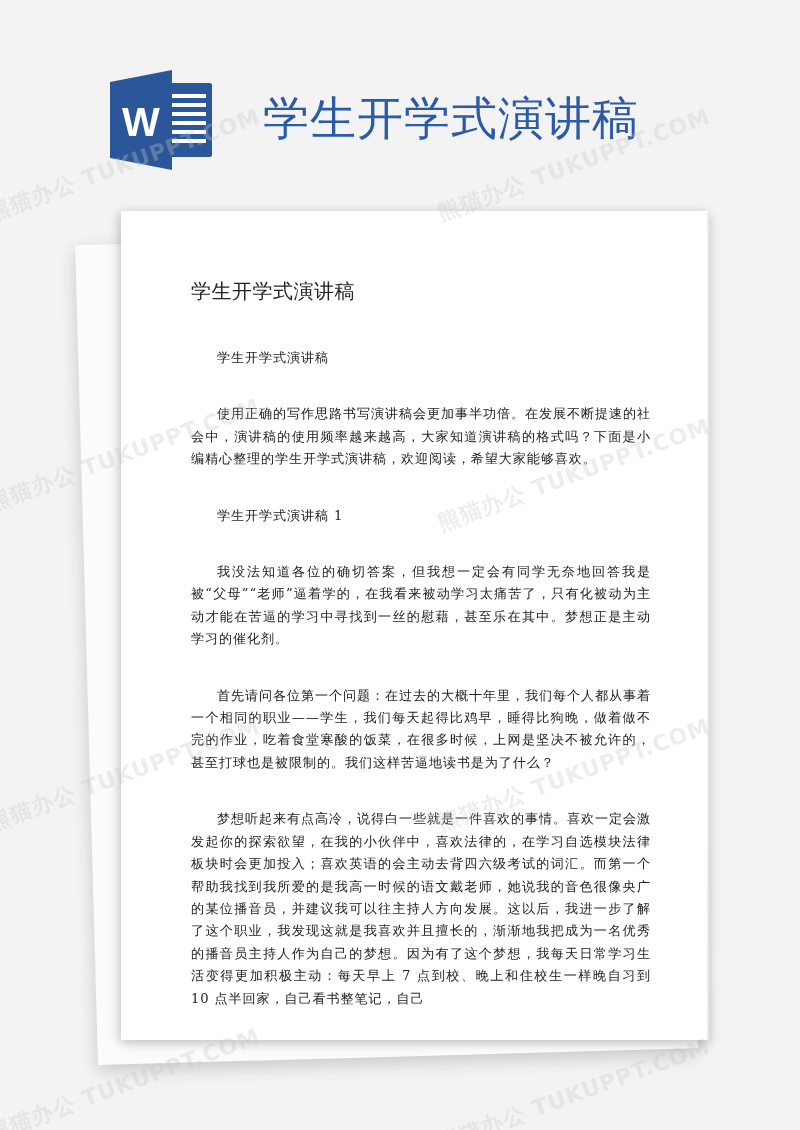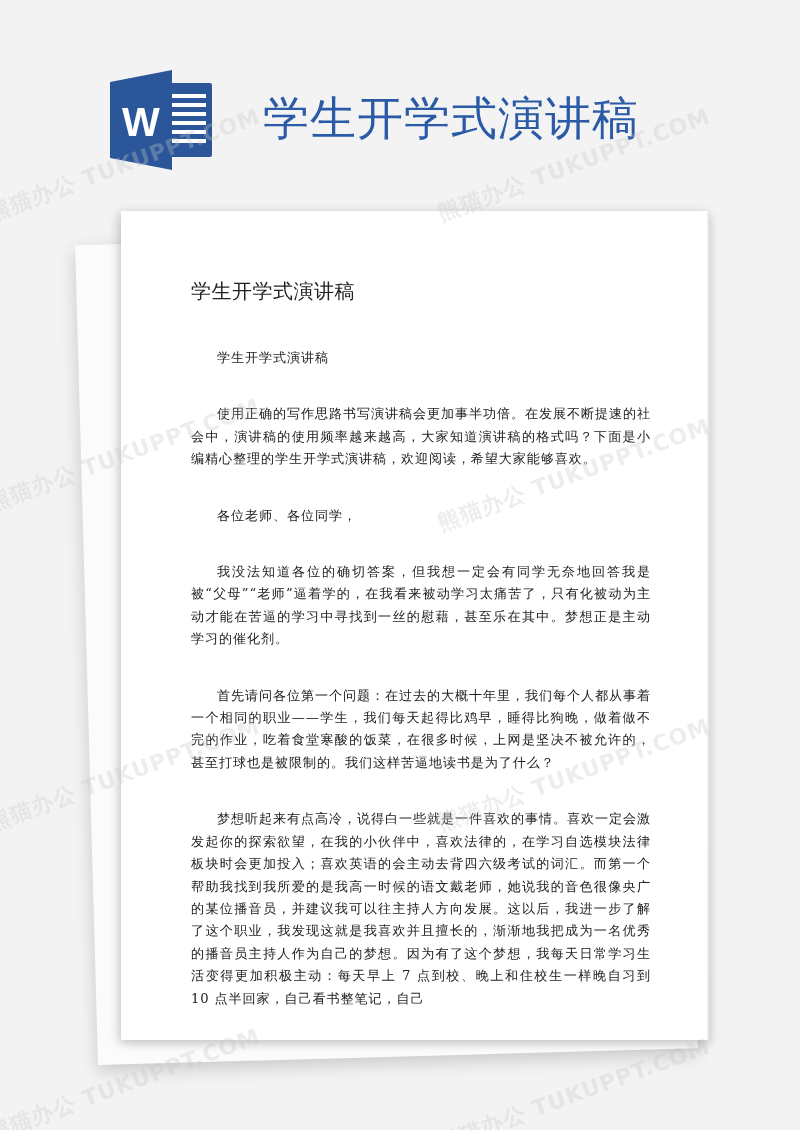--- a/index.html
+++ b/index.html
@@ -119,18 +119,18 @@
 <div class="watermark" style="left:-20px; top:1070px;">熊猫办公 TUKUPPT.COM</div>
 <div class="watermark" style="left:430px; top:1080px;">熊猫办公 TUKUPPT.COM</div>
 
 <div class="paper-back"></div>
 
 <div class="paper-front">
   <div class="doc">
     <div class="doc-title">学生开学式演讲稿</div>
     <p class="para">学生开学式演讲稿</p>
     <p class="para">使用正确的写作思路书写演讲稿会更加事半功倍。在发展不断提速的社会中，演讲稿的使用频率越来越高，大家知道演讲稿的格式吗？下面是小编精心整理的学生开学式演讲稿，欢迎阅读，希望大家能够喜欢。</p>
-    <p class="para">各位老师、各位同学，</p>
+    <p class="para">学生开学式演讲稿 1</p>
     <p class="para">我没法知道各位的确切答案，但我想一定会有同学无奈地回答我是被“父母”“老师”逼着学的，在我看来被动学习太痛苦了，只有化被动为主动才能在苦逼的学习中寻找到一丝的慰藉，甚至乐在其中。梦想正是主动学习的催化剂。</p>
     <p class="para">首先请问各位第一个问题：在过去的大概十年里，我们每个人都从事着一个相同的职业——学生，我们每天起得比鸡早，睡得比狗晚，做着做不完的作业，吃着食堂寒酸的饭菜，在很多时候，上网是坚决不被允许的，甚至打球也是被限制的。我们这样苦逼地读书是为了什么？</p>
     <p class="para">梦想听起来有点高冷，说得白一些就是一件喜欢的事情。喜欢一定会激发起你的探索欲望，在我的小伙伴中，喜欢法律的，在学习自选模块法律板块时会更加投入；喜欢英语的会主动去背四六级考试的词汇。而第一个帮助我找到我所爱的是我高一时候的语文戴老师，她说我的音色很像央广的某位播音员，并建议我可以往主持人方向发展。这以后，我进一步了解了这个职业，我发现这就是我喜欢并且擅长的，渐渐地我把成为一名优秀的播音员主持人作为自己的梦想。因为有了这个梦想，我每天日常学习生活变得更加积极主动：每天早上 7 点到校、晚上和住校生一样晚自习到 10 点半回家，自己看书整笔记，自己</p>
   </div>
 </div>
 
 </body></html>

